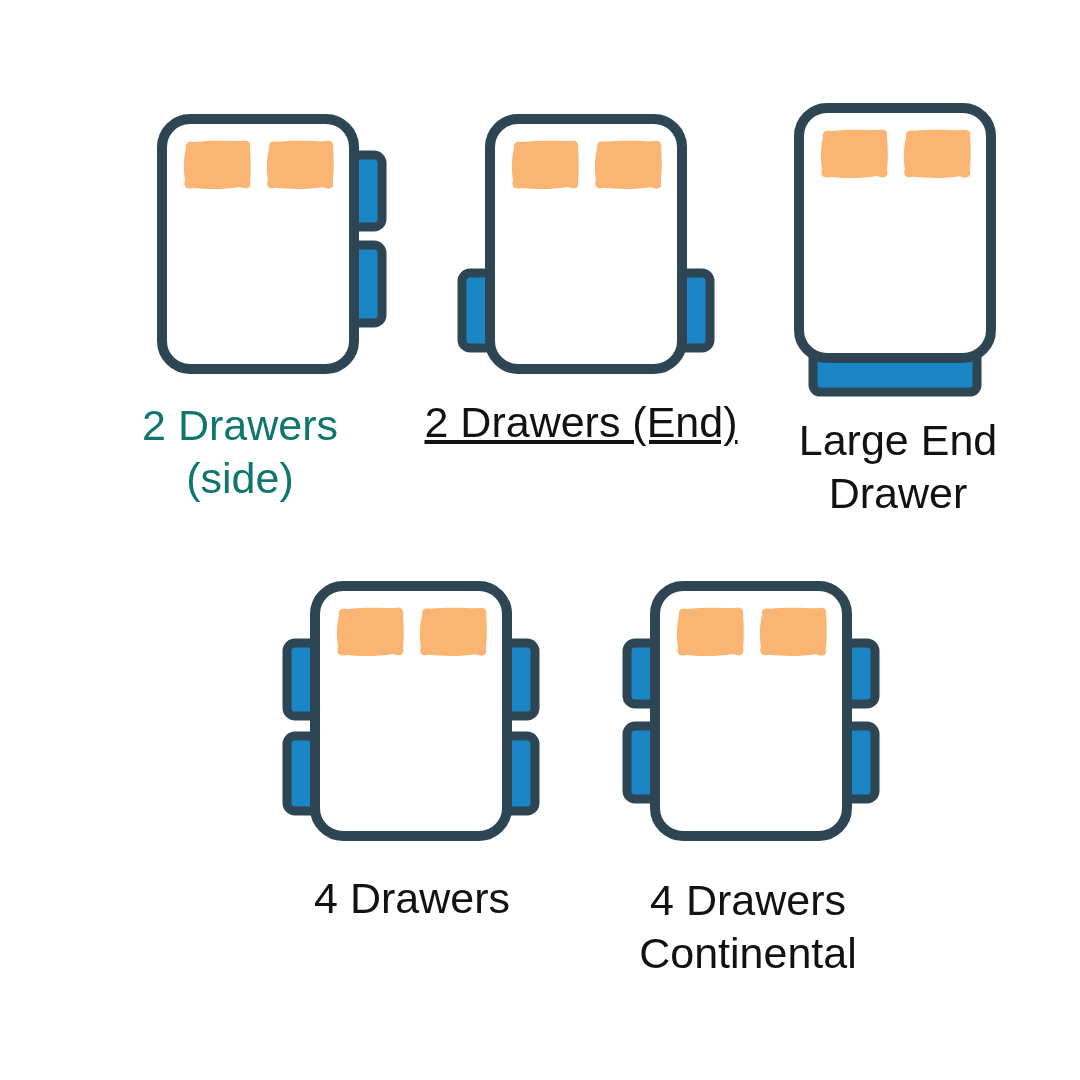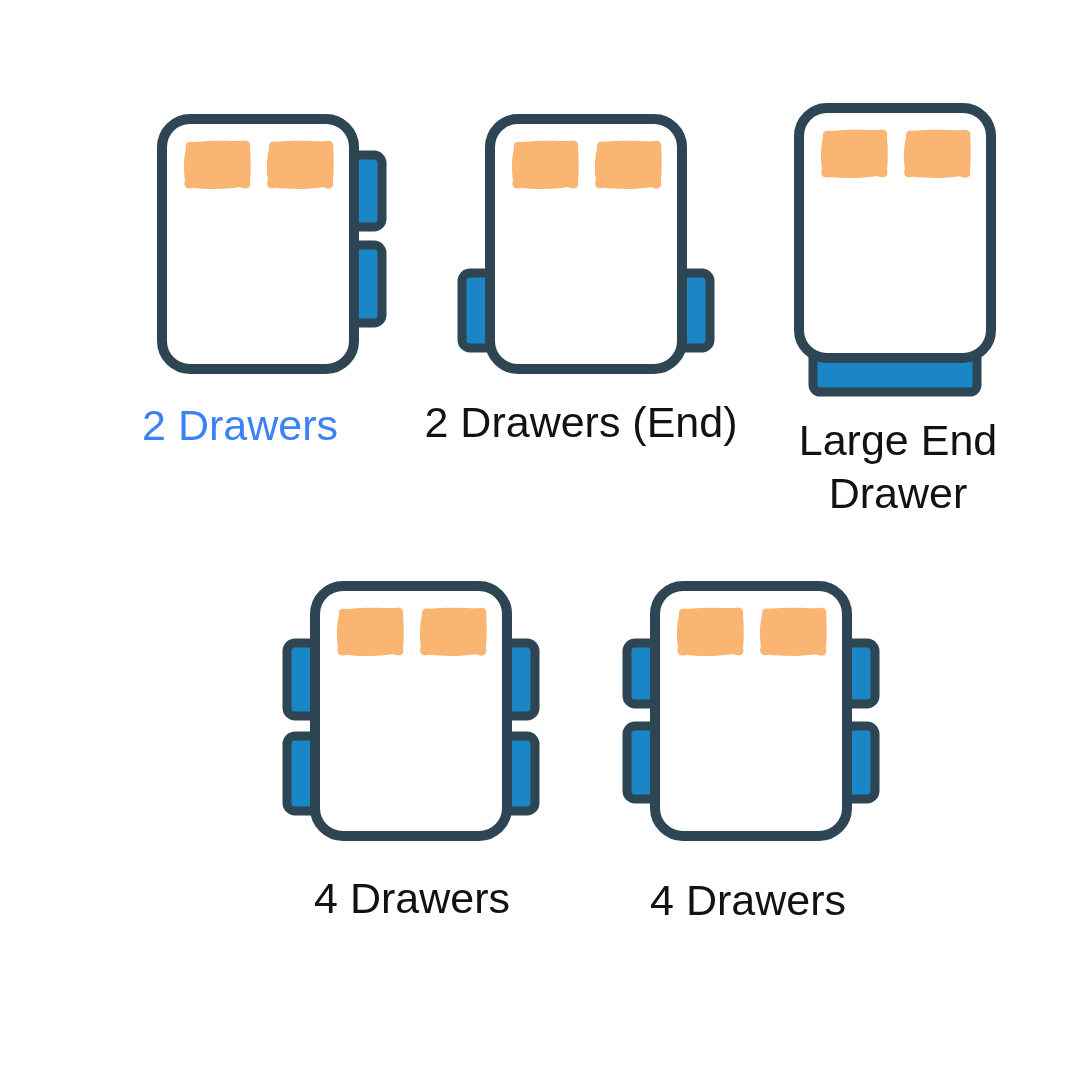--- a/index.html
+++ b/index.html
@@ -48,34 +48,35 @@
 <div class="canvas">
 
   <figure class="bed-figure" id="fig-0">
     <div class="bed-art" style="left: 68px; top: 78px;"><svg viewBox="0 0 300 315" width="300" height="315">
           <rect x="234" y="61" width="40" height="72" rx="8" fill="#1a86c5" stroke="#2e4653" stroke-width="9"></rect>
           <rect x="234" y="151" width="40" height="78" rx="8" fill="#1a86c5" stroke="#2e4653" stroke-width="9"></rect>
           <rect x="54" y="25" width="192" height="250" rx="28" fill="#ffffff" stroke="#2e4653" stroke-width="10"></rect>
           <path d="M7,9 C6,3 10,2 15,3 C33,1 50,2 62,2 C69,0 72,3 71,9 C72,21 72,33 71,42 C73,49 68,51 61,48 C43,51 25,50 14,49 C7,51 4,47 6,41 C4,28 5,18 7,9 Z" transform="translate(71,45)" fill="#fab573"></path>
           <path d="M7,9 C6,3 10,2 15,3 C33,1 50,2 62,2 C69,0 72,3 71,9 C72,21 72,33 71,42 C73,49 68,51 61,48 C43,51 25,50 14,49 C7,51 4,47 6,41 C4,28 5,18 7,9 Z" transform="translate(154,45) rotate(0.6 37 26)" fill="#fab573"></path>
         </svg></div>
-    <figcaption class="bed-label" style="left: 0px; top: 383px; color: #3b82f6;">
+    <figcaption class="bed-label" style="left: 0px; top: 383px; color: #0f766e;">
       <span class="label-line">2 Drawers</span>
+      <span class="label-line">(side)</span>
     </figcaption>
   </figure>
 
   <figure class="bed-figure" id="fig-1">
     <div class="bed-art" style="left: 396px; top: 78px;"><svg viewBox="0 0 300 315" width="300" height="315">
           <rect x="26" y="179" width="40" height="75" rx="8" fill="#1a86c5" stroke="#2e4653" stroke-width="9"></rect>
           <rect x="234" y="179" width="40" height="75" rx="8" fill="#1a86c5" stroke="#2e4653" stroke-width="9"></rect>
           <rect x="54" y="25" width="192" height="250" rx="28" fill="#ffffff" stroke="#2e4653" stroke-width="10"></rect>
           <path d="M7,9 C6,3 10,2 15,3 C33,1 50,2 62,2 C69,0 72,3 71,9 C72,21 72,33 71,42 C73,49 68,51 61,48 C43,51 25,50 14,49 C7,51 4,47 6,41 C4,28 5,18 7,9 Z" transform="translate(71,45)" fill="#fab573"></path>
           <path d="M7,9 C6,3 10,2 15,3 C33,1 50,2 62,2 C69,0 72,3 71,9 C72,21 72,33 71,42 C73,49 68,51 61,48 C43,51 25,50 14,49 C7,51 4,47 6,41 C4,28 5,18 7,9 Z" transform="translate(154,45) rotate(0.6 37 26)" fill="#fab573"></path>
         </svg></div>
-    <figcaption class="bed-label" style="left: 341px; top: 380px; color: rgb(18, 18, 18);">
+    <figcaption class="bed-label" style="left: 341px; top: 380px; color: rgb(18, 18, 18); text-decoration: underline;">
       <span class="label-line">2 Drawers (End)</span>
     </figcaption>
   </figure>
 
   <figure class="bed-figure" id="fig-2">
     <div class="bed-art" style="left: 705px; top: 67px;"><svg viewBox="0 0 300 315" width="300" height="315">
           <rect x="68" y="259" width="164" height="50" rx="7" fill="#1a86c5" stroke="#2e4653" stroke-width="9"></rect>
           <rect x="54" y="25" width="192" height="250" rx="28" fill="#ffffff" stroke="#2e4653" stroke-width="10"></rect>
           <path d="M7,9 C6,3 10,2 15,3 C33,1 50,2 62,2 C69,0 72,3 71,9 C72,21 72,33 71,42 C73,49 68,51 61,48 C43,51 25,50 14,49 C7,51 4,47 6,41 C4,28 5,18 7,9 Z" transform="translate(71,45)" fill="#fab573"></path>
           <path d="M7,9 C6,3 10,2 15,3 C33,1 50,2 62,2 C69,0 72,3 71,9 C72,21 72,33 71,42 C73,49 68,51 61,48 C43,51 25,50 14,49 C7,51 4,47 6,41 C4,28 5,18 7,9 Z" transform="translate(154,45) rotate(0.6 37 26)" fill="#fab573"></path>
@@ -107,16 +108,17 @@
           <rect x="26" y="82" width="40" height="61" rx="8" fill="#1a86c5" stroke="#2e4653" stroke-width="9"></rect>
           <rect x="26" y="165" width="40" height="73" rx="8" fill="#1a86c5" stroke="#2e4653" stroke-width="9"></rect>
           <rect x="234" y="82" width="40" height="61" rx="8" fill="#1a86c5" stroke="#2e4653" stroke-width="9"></rect>
           <rect x="234" y="165" width="40" height="73" rx="8" fill="#1a86c5" stroke="#2e4653" stroke-width="9"></rect>
           <rect x="54" y="25" width="192" height="250" rx="28" fill="#ffffff" stroke="#2e4653" stroke-width="10"></rect>
           <path d="M7,9 C6,3 10,2 15,3 C33,1 50,2 62,2 C69,0 72,3 71,9 C72,21 72,33 71,42 C73,49 68,51 61,48 C43,51 25,50 14,49 C7,51 4,47 6,41 C4,28 5,18 7,9 Z" transform="translate(71,45)" fill="#fab573"></path>
           <path d="M7,9 C6,3 10,2 15,3 C33,1 50,2 62,2 C69,0 72,3 71,9 C72,21 72,33 71,42 C73,49 68,51 61,48 C43,51 25,50 14,49 C7,51 4,47 6,41 C4,28 5,18 7,9 Z" transform="translate(154,45) rotate(0.6 37 26)" fill="#fab573"></path>
         </svg></div>
     <figcaption class="bed-label" style="left: 508px; top: 858px; color: rgb(18, 18, 18);">
       <span class="label-line">4 Drawers</span>
+      <span class="label-line">Continental</span>
     </figcaption>
   </figure>
 
 </div>
 
 </body></html>

